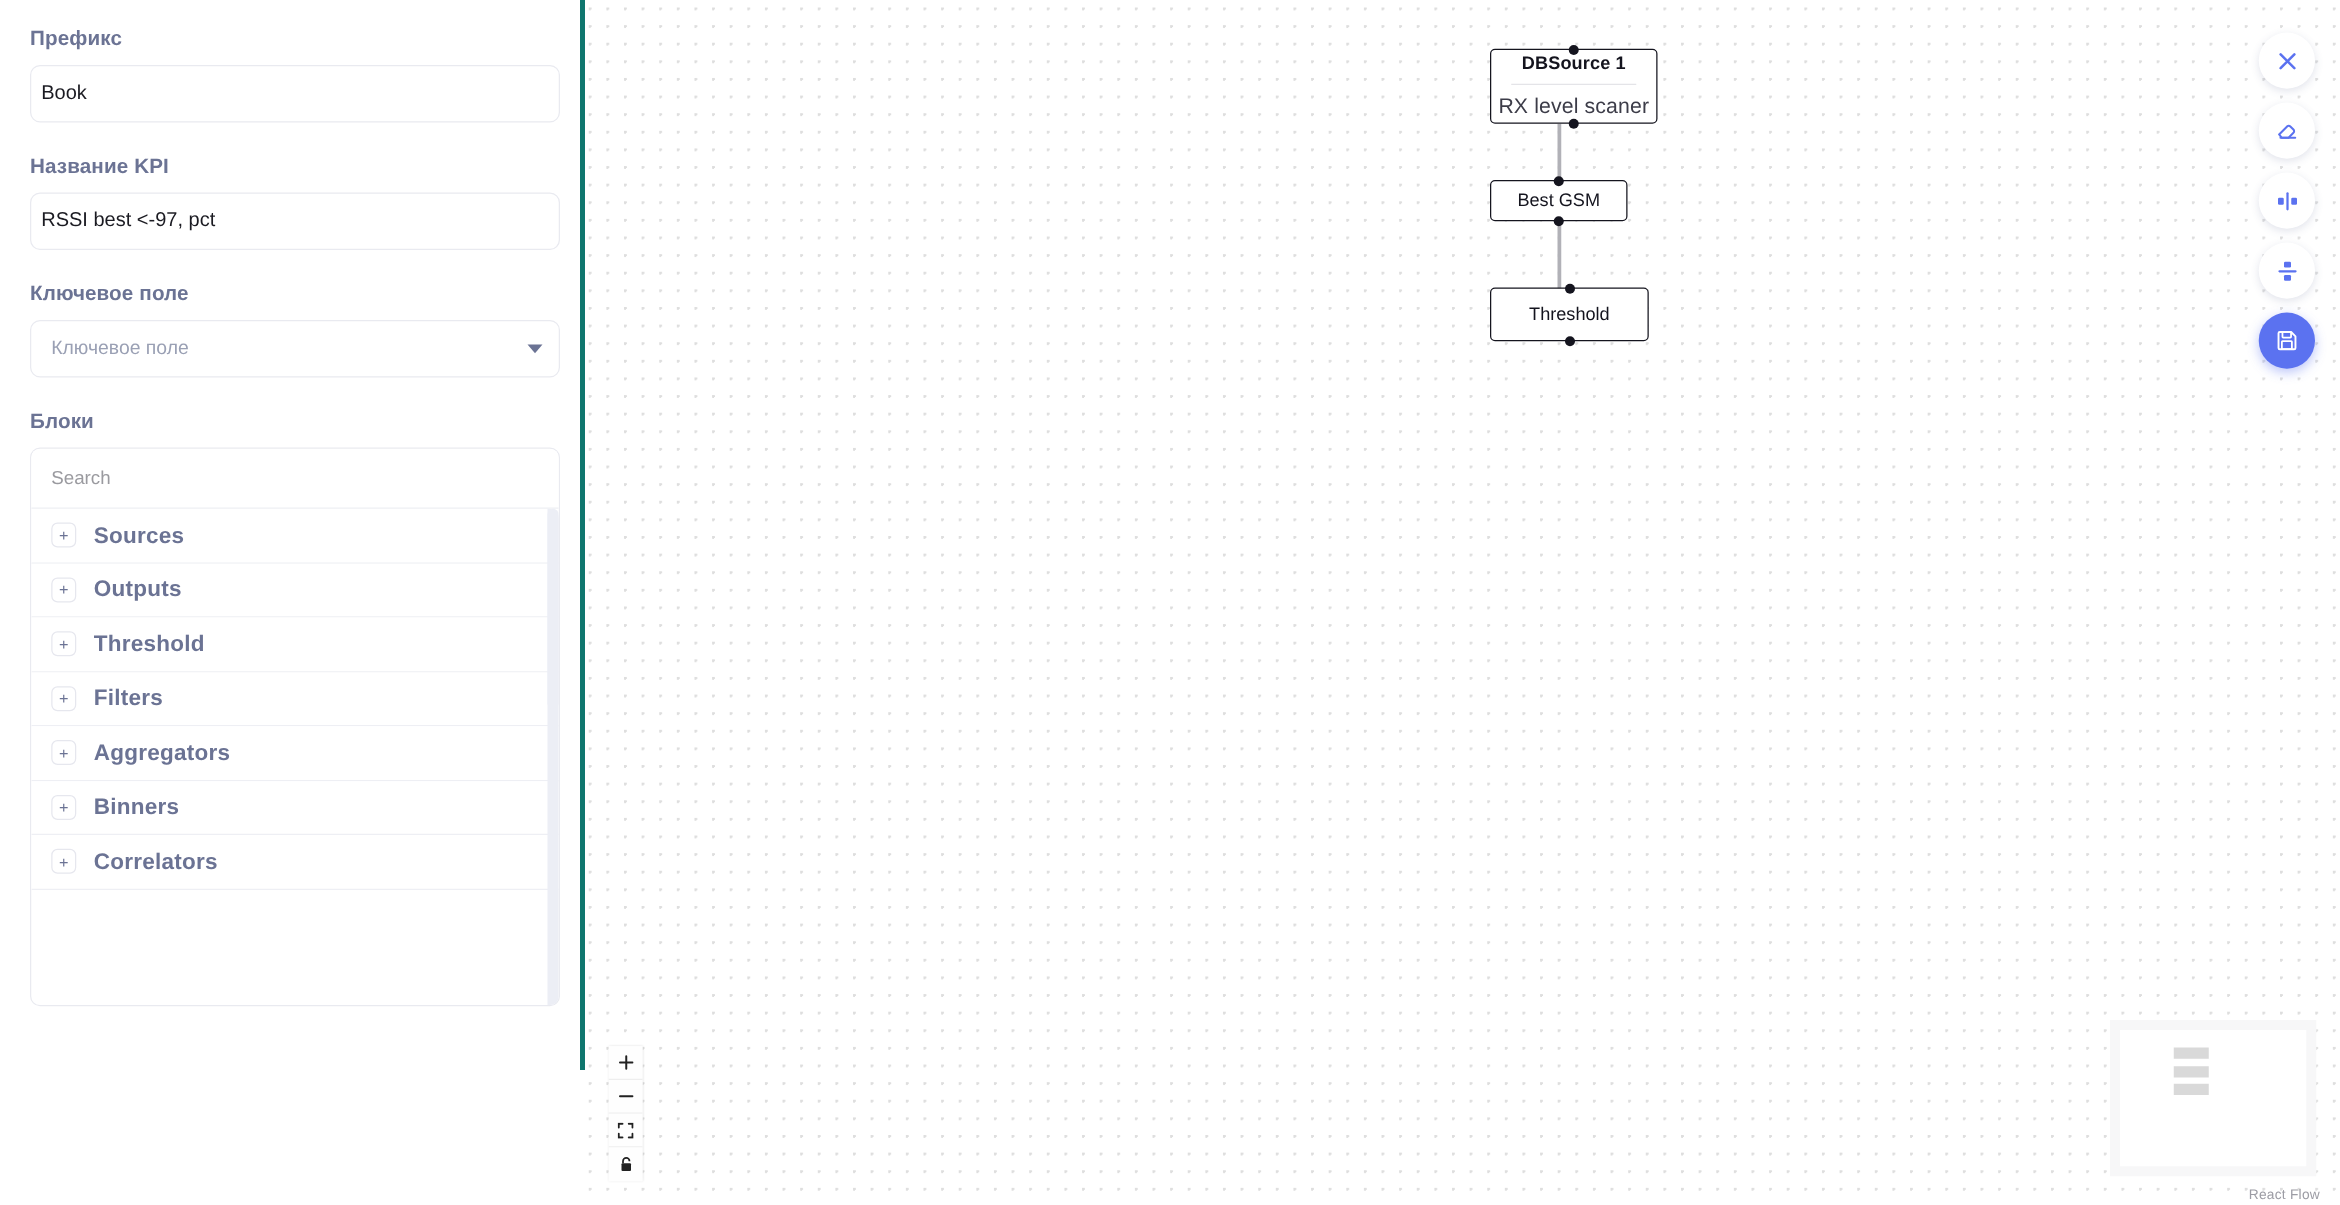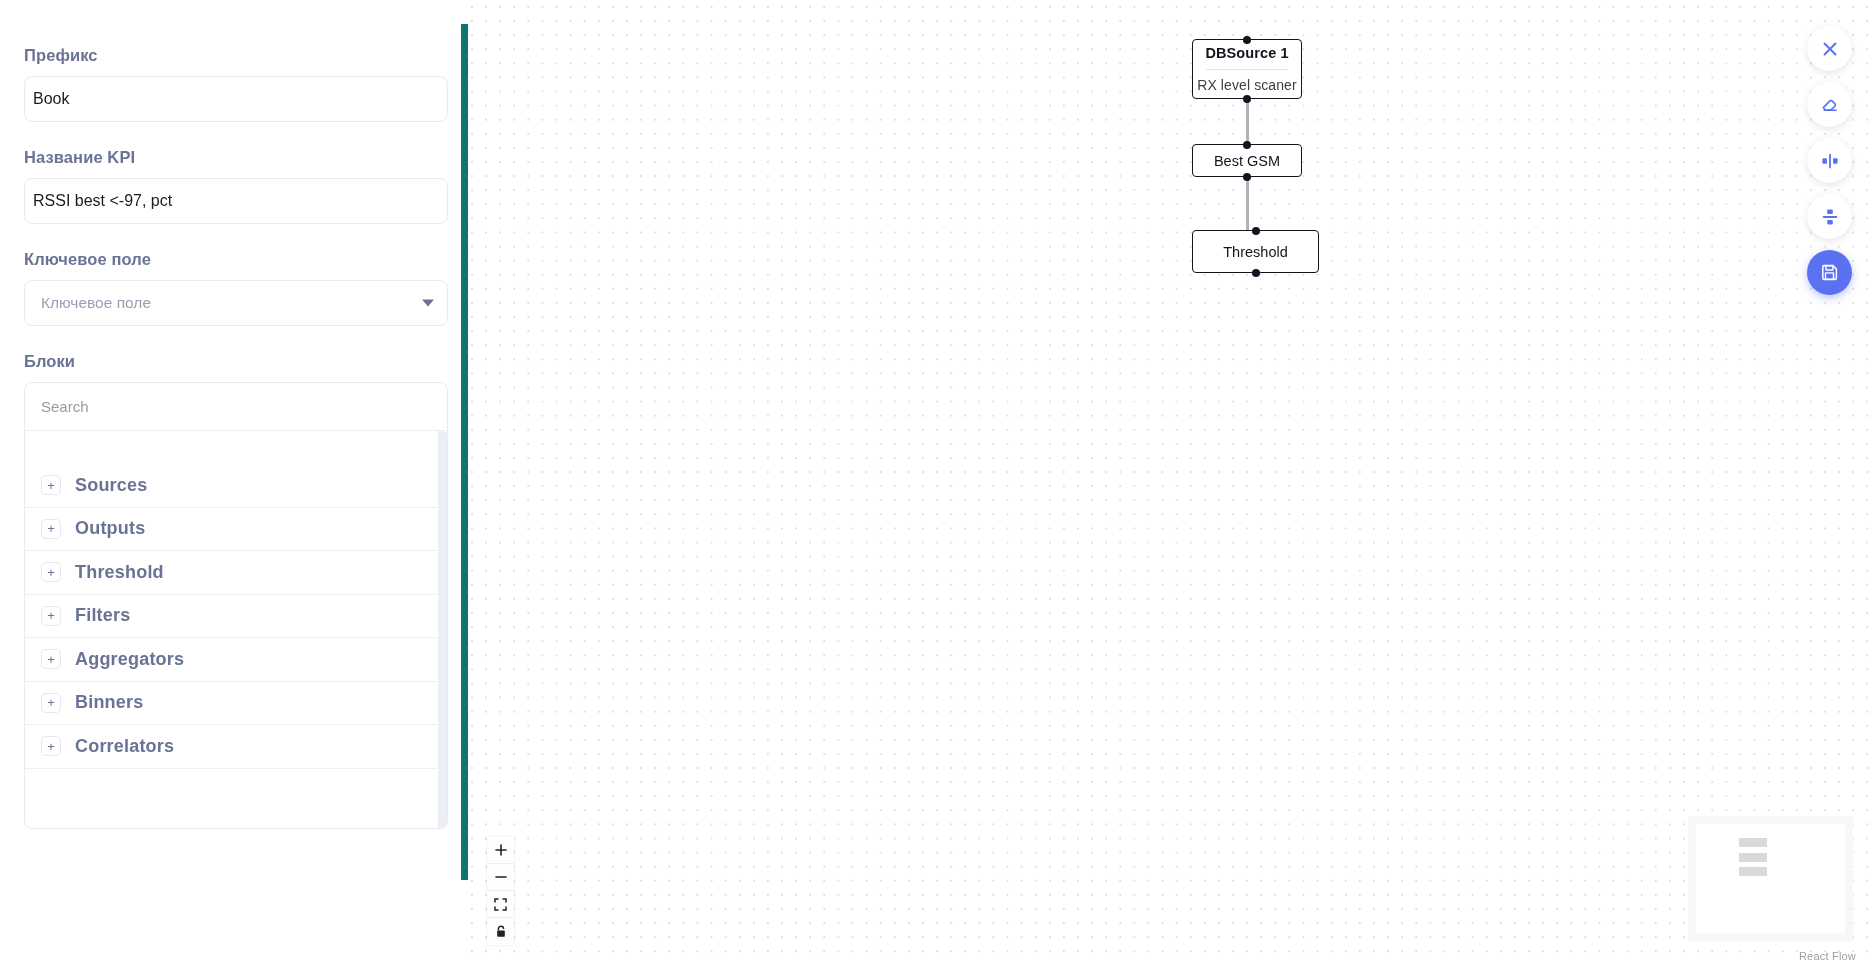--- a/index.html
+++ b/index.html
@@ -11,22 +11,21 @@
   }
   #app { position: relative; width: 1872px; height: 964px; display: flex; }
 
   
   .sidebar {
     width: 468px; height: 856px;
     background: #ffffff;
     padding: 22px 24px 0 24px;
     position: relative;
     flex: 0 0 468px;
-    border-right: 7px solid #0f766e;
-    margin-top: 24px;
+    border-right: 4px solid #0f766e;
   }
   .field-label {
     font-size: 16.5px;
     font-weight: 700;
     color: #6b7394;
     letter-spacing: .1px;
     margin-bottom: 11px;
   }
   .text-input {
     width: 424px; height: 46px;
@@ -65,21 +64,21 @@
   
   .blocks-label { margin-top: 4px; }
   .blocks-panel {
     width: 424px;
     height: 447px;
     border: 1px solid #e9eaf0;
     border-radius: 8px;
     background: #fff;
     overflow: hidden;
     position: relative;
-    display: flex; flex-direction: column; gap: 33px;
+    display: flex; flex-direction: column;
   }
   .blocks-search {
     height: 48px;
     border: none;
     border-bottom: 1px solid #eeeff4;
     font-size: 15px;
     color: #3b4051;
     padding: 0 16px;
     outline: none;
     font-family: "Liberation Sans", sans-serif;
@@ -157,21 +156,21 @@
     color: #14141e;
     letter-spacing: .1px;
   }
   .node-divider {
     width: 76%;
     height: 1px;
     background: #e4e4e8;
     margin: 8px 0 7px 0;
   }
   .node-sub {
-    font-size: 14px;
+    font-size: 17px;
     font-weight: 400;
     color: #3c3c48;
     letter-spacing: .1px;
   }
   .node-plain { font-size: 14.5px; font-weight: 400; color: #14141e; }
   .handle {
     position: absolute;
     width: 8px; height: 8px;
     border-radius: 50%;
     background: #14141e;
@@ -319,21 +318,21 @@
         <div class="panel-scroll-thumb"></div>
       </div>
     </div>
   </aside>
 
   <main class="canvas">
 
     <div class="edge" style="left:778px; top:99px; height:46px;"></div>
     <div class="edge" style="left:778px; top:177px; height:54px;"></div>
 
-    <div class="node" style="left:724px; top:39px; width:110px; height:60px;">
+    <div class="node" style="left:724px; top:39px; width:134px; height:60px;">
       <span class="handle top"></span>
       <div class="node-title">DBSource 1</div>
       <div class="node-divider"></div>
       <div class="node-sub">RX level scaner</div>
       <span class="handle bottom"></span>
     </div>
 
     <div class="node" style="left:724px; top:144px; width:110px; height:33px;">
       <span class="handle top"></span>
       <div class="node-plain">Best GSM</div>

